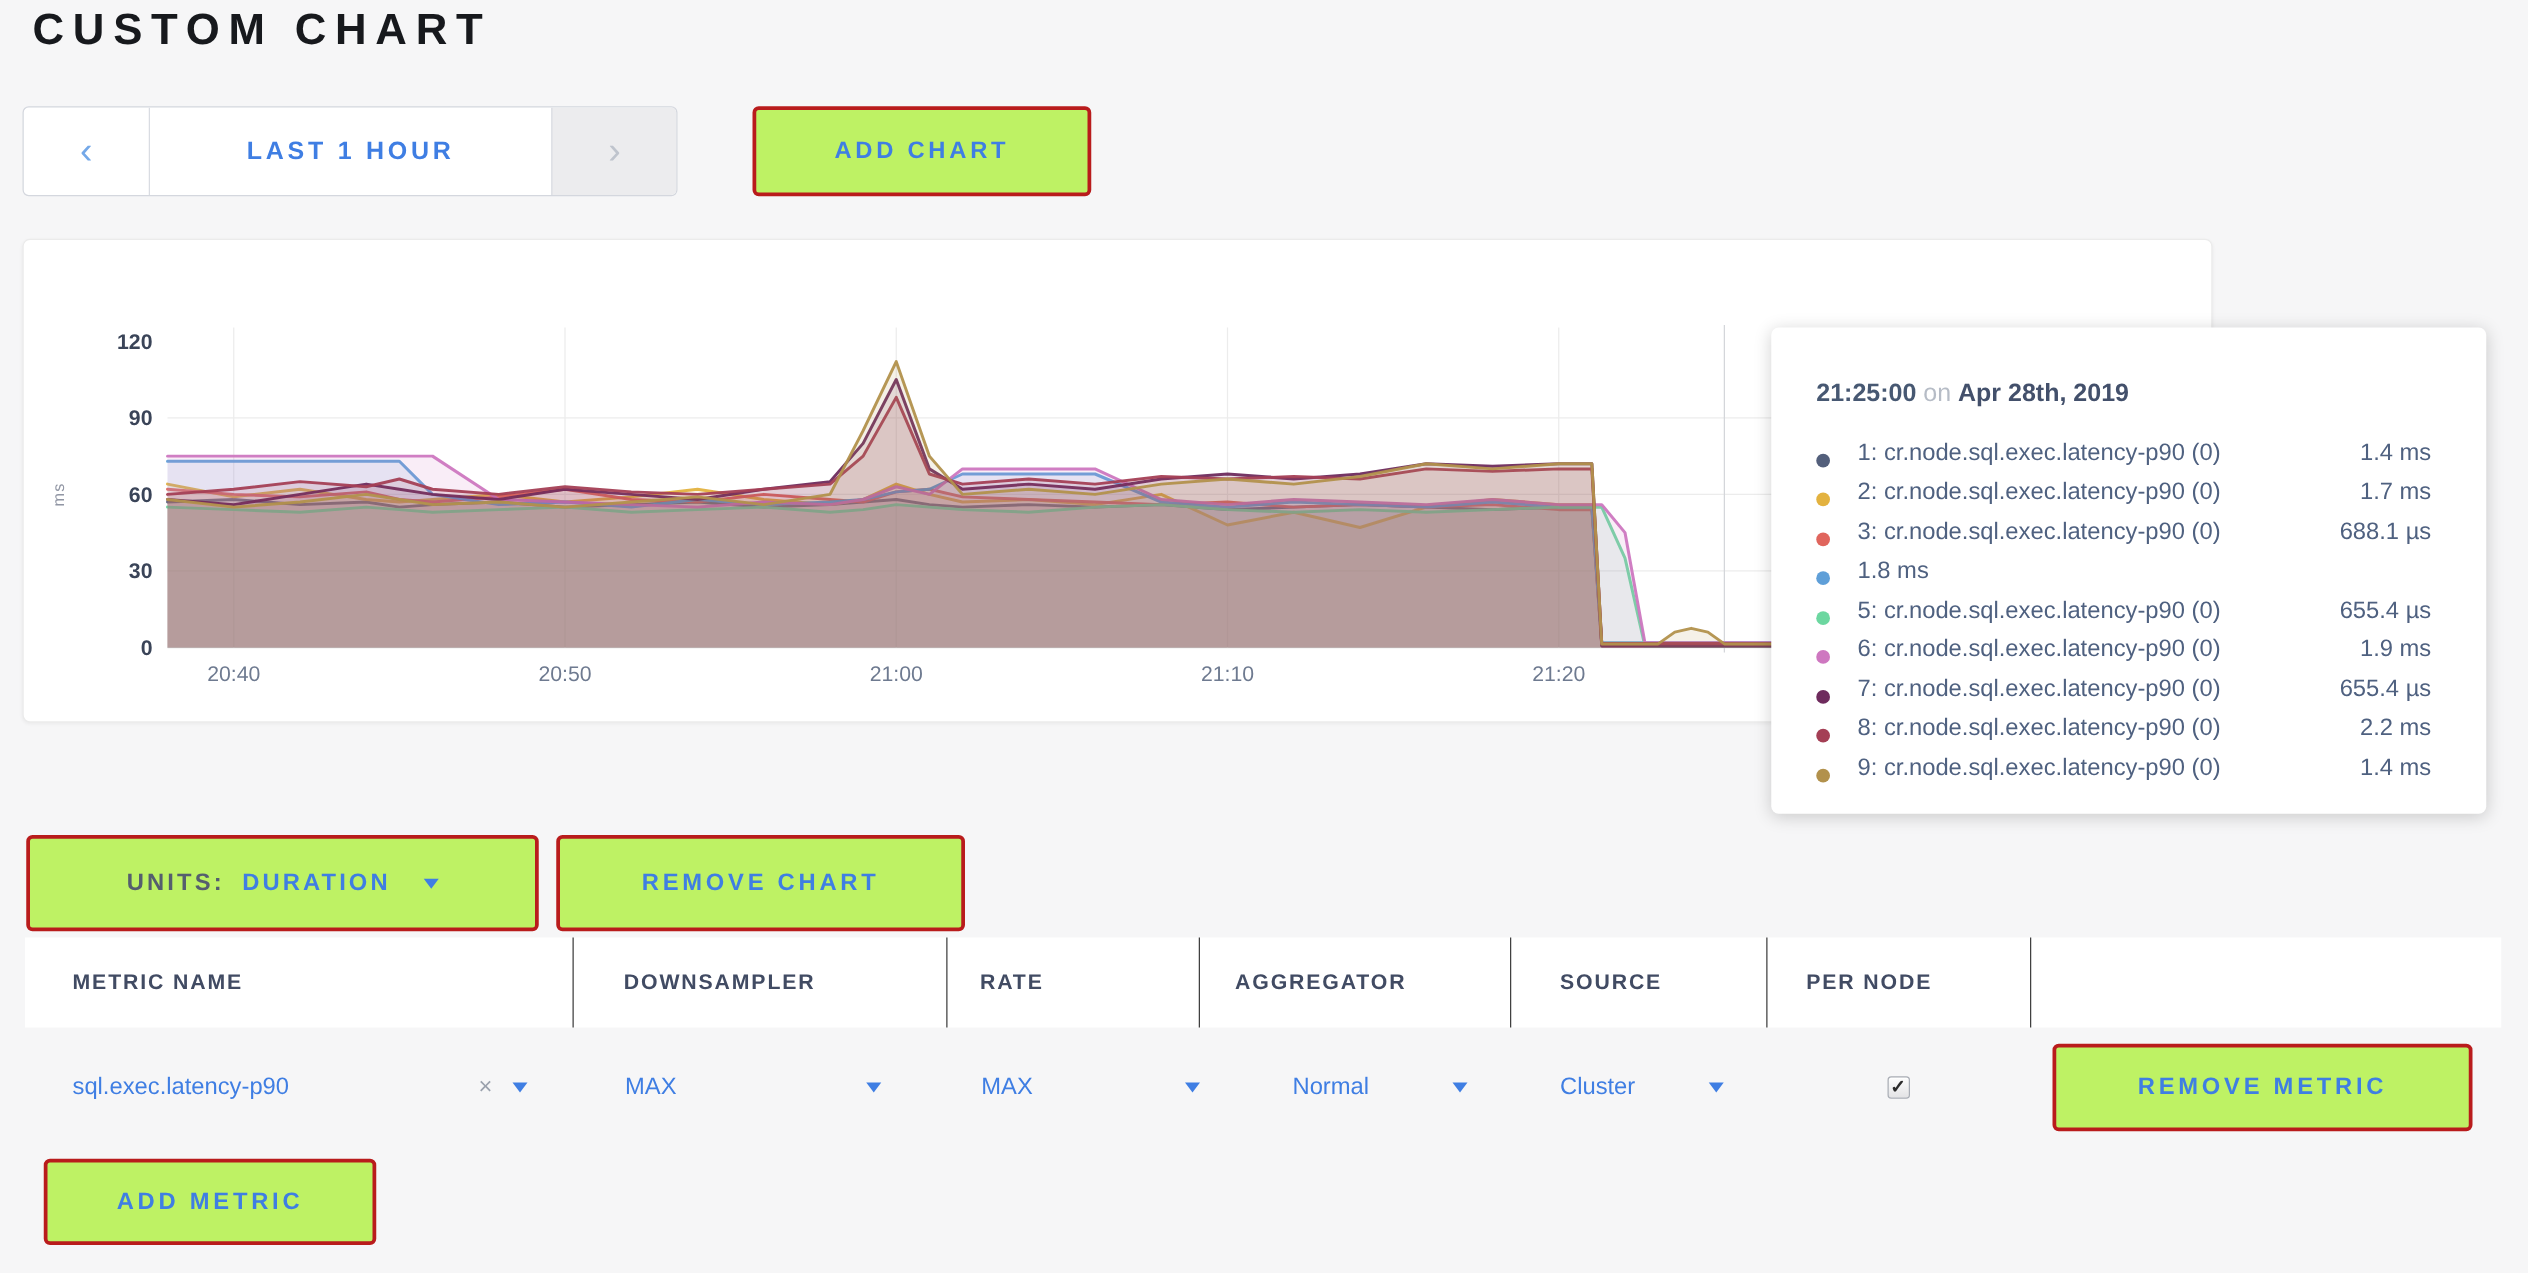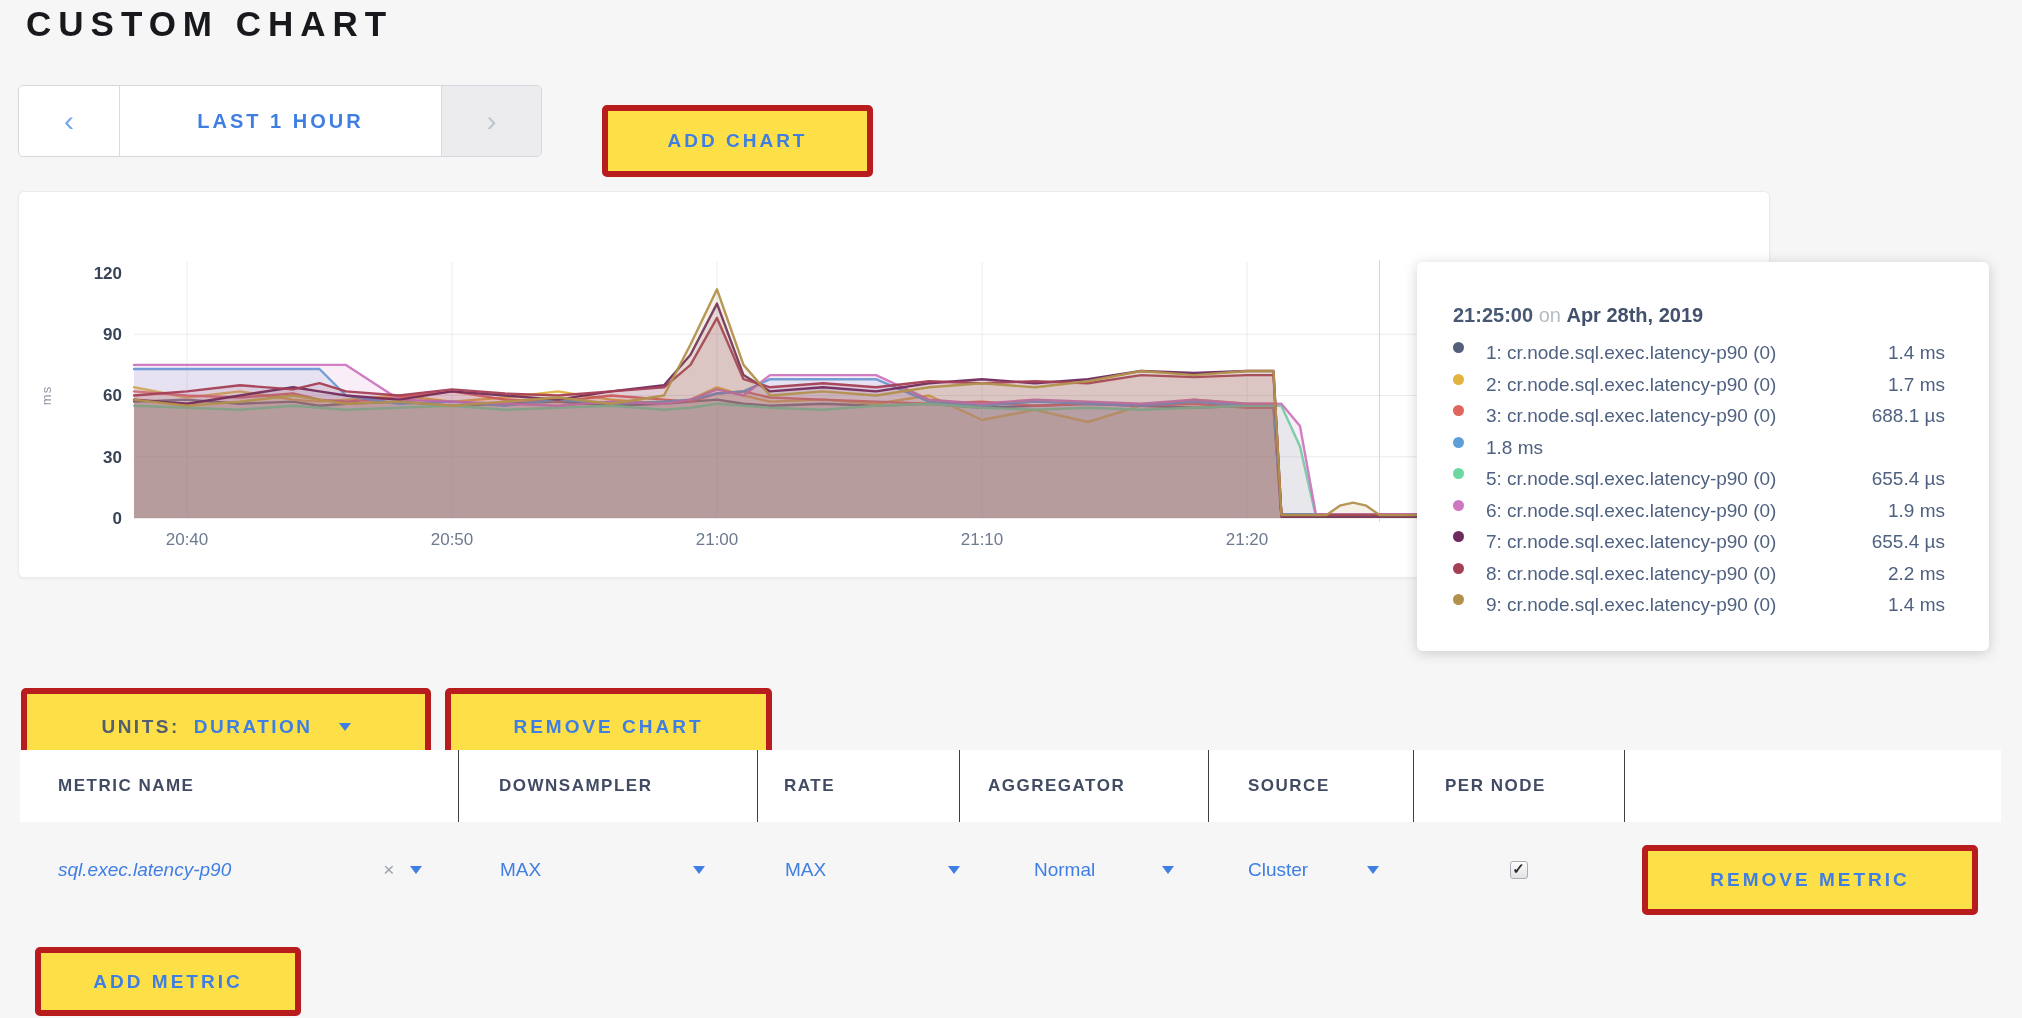--- a/index.html
+++ b/index.html
@@ -26,24 +26,23 @@
   }
   .ts-seg { display:flex; align-items:center; justify-content:center; cursor:pointer; }
   .ts-prev { width:101px; border-right:1px solid #d9dce2; font-size:30px; color:#74a8e8; }
   .ts-label {
     flex:1; font-size:20px; font-weight:600; letter-spacing:3px; color:#3f7ee3;
   }
   .ts-next { width:100px; border-left:1px solid #d9dce2; background:#ececee; font-size:30px; color:#bfc4cd; }
 
   .btn {
     display:flex; align-items:center; justify-content:center;
-    background:#fde047; border:6px solid #b91c1c; border-radius:5px;
+    background:#bef264; border:3px solid #b91c1c; border-radius:5px;
     color:#3f7ee3; font-size:19px; font-weight:600; letter-spacing:3px;
     cursor:pointer;
-    margin-top:20px;
   }
   .add-chart-btn { position:absolute; left:602px; top:85px; width:271px; height:72px; }
 
   
   .chart-card {
     position:absolute; left:18px; top:191px; width:1752px; height:387px;
     background:#fff; border:1px solid #ebebeb; border-radius:6px;
     box-shadow:0 1px 3px rgba(0,0,0,0.05);
   }
   .chart-card svg { display:block; }
@@ -53,21 +52,21 @@
     position:absolute; left:1417px; top:262px; width:572px; height:389px;
     background:#fff; border-radius:6px;
     box-shadow:0 2px 14px rgba(0,0,0,0.18);
     padding:40px 44px 0 36px;
     z-index:10;
   }
   .tt-header { font-size:20px; line-height:26px; margin-bottom:14px; white-space:nowrap; }
   .tt-time { color:#475872; font-weight:600; }
   .tt-on   { color:#b6bcc6; }
   .tt-date { color:#43506b; font-weight:600;text-align:right; }
-  .tt-row { display:flex; align-items:flex-start; height:31.5px; font-size:19px; color:#4f6180; white-space:nowrap; }
+  .tt-row { display:flex; align-items:flex-end; height:31.5px; font-size:19px; color:#4f6180; white-space:nowrap; }
   .tt-dot { width:11px; height:11px; border-radius:50%; margin-right:22px; flex:none; }
   .tt-label { flex:1; }
   .tt-value { text-align:right; }
 
   
   .units-btn {
     position:absolute; left:21px; top:668px; width:410px; height:77px;
     font-weight:600;
   }
   .units-prefix { color:#555e6e; letter-spacing:2.5px; font-size:19px; }
@@ -242,21 +241,21 @@
     <div class="mt-hcell" style="width:438px; padding-left:38px;">METRIC NAME</div>
     <div class="mt-hcell" style="width:299px; padding-left:40px;">DOWNSAMPLER</div>
     <div class="mt-hcell" style="width:202px; padding-left:26px;">RATE</div>
     <div class="mt-hcell" style="width:249px; padding-left:28px;">AGGREGATOR</div>
     <div class="mt-hcell" style="width:205px; padding-left:39px;">SOURCE</div>
     <div class="mt-hcell" style="width:211px; padding-left:31px;">PER NODE</div>
     <div class="mt-hcell" style="flex:1;"></div>
   </div>
 
   <div class="mt-row">
-    <div class="mt-cell" style="width:438px; padding-left:38px; padding-right:36px;font-style:italic;">
+    <div class="mt-cell" style="width:438px; padding-left:38px; padding-right:36px;">
       <span class="mt-metric-name">sql.exec.latency-p90</span>
       <span class="clear-x">×</span>
       <span class="caret"></span>
     </div>
     <div class="mt-cell" style="width:299px; padding-left:42px; padding-right:52px;">
       <span>MAX</span>
       <span class="caret" style="margin-left:auto;"></span>
     </div>
     <div class="mt-cell" style="width:249px; padding-left:28px; padding-right:46px;">
       <span>MAX</span>

